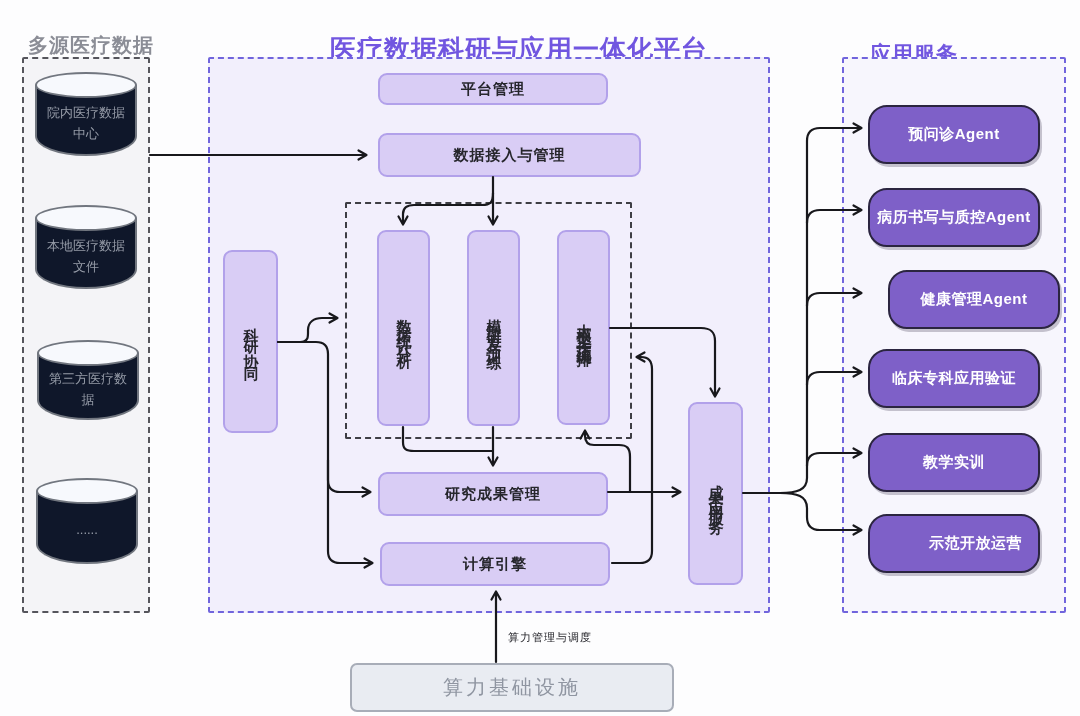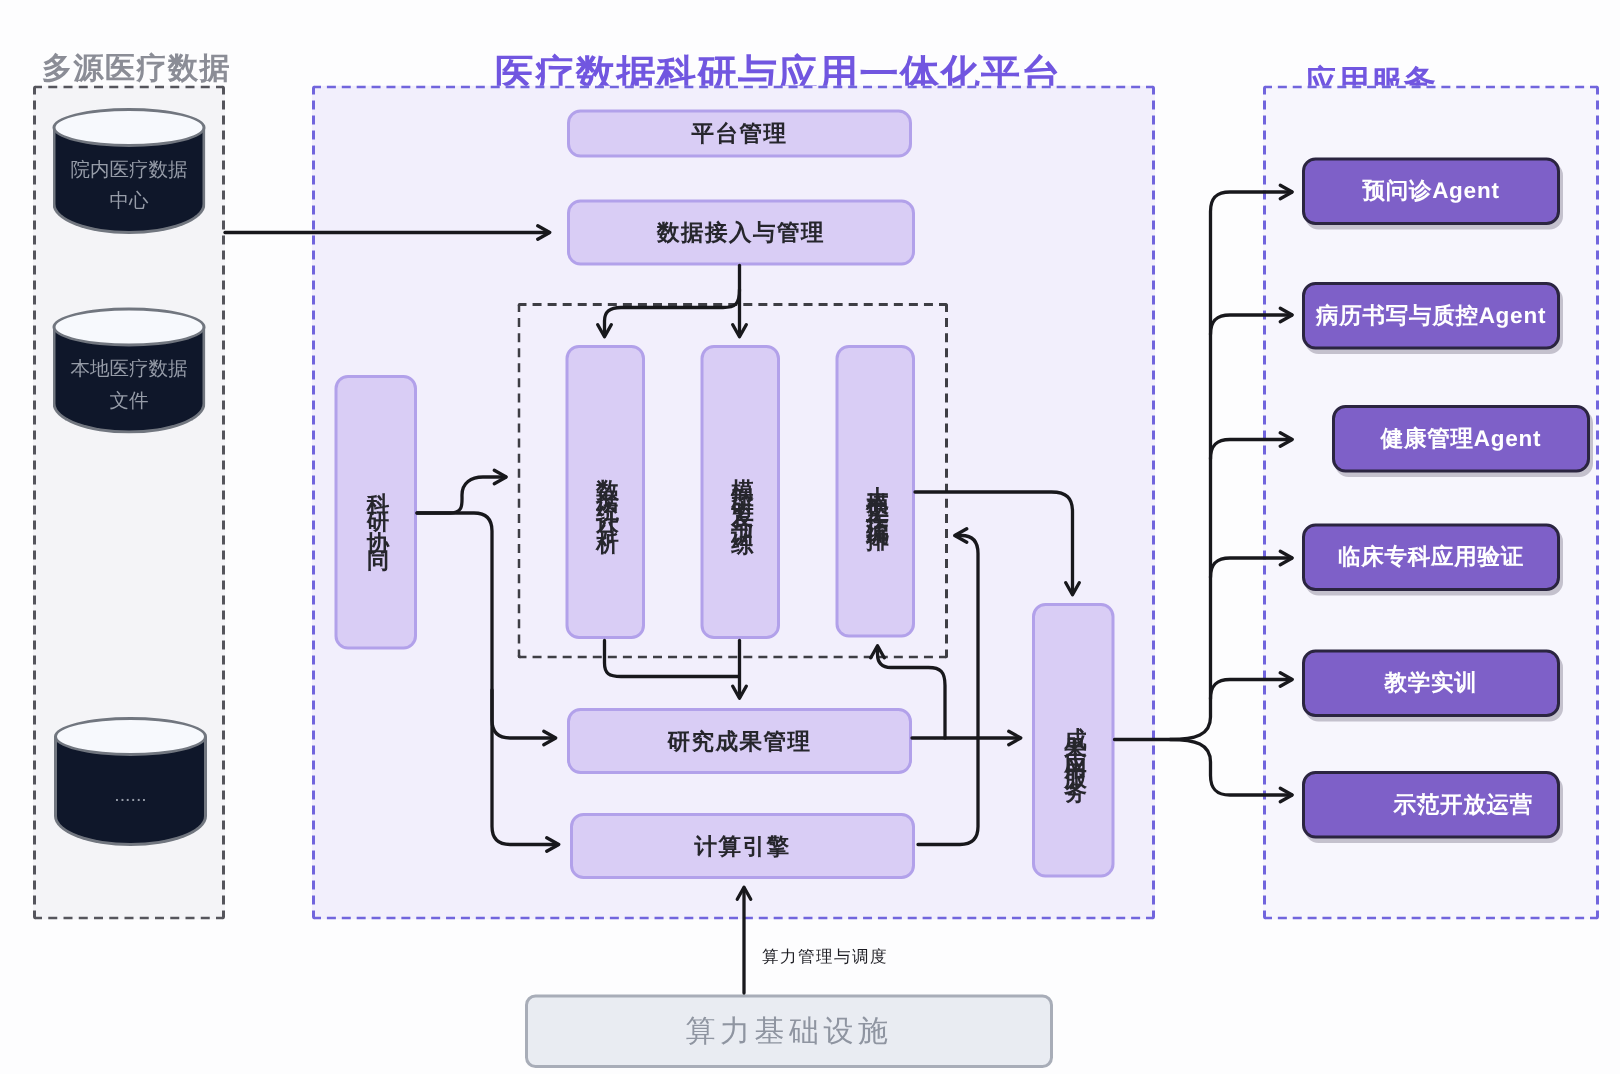--- a/index.html
+++ b/index.html
@@ -24,25 +24,25 @@
   .cyl-body{position:absolute;left:0;right:0;top:13px;bottom:0;background:#0f172a;border:2px solid #71767f;border-top:none;
             border-radius:0 0 50% 50% / 0 0 20px 20px;box-sizing:border-box;
             display:flex;align-items:center;justify-content:center;text-align:center;}
   .cyl-top{position:absolute;left:0;right:0;top:0;height:26px;background:#f7f9fd;border:2px solid #71767f;border-radius:50%;box-sizing:border-box;}
   .cyl-label{font-size:13px;line-height:1.55;color:#969ca8;padding:10px 8px 2px 8px;}
   
   .btn-light{position:absolute;background:#d9cdf5;border:2px solid #b2a1ea;border-radius:9px;box-sizing:border-box;
              display:flex;align-items:center;justify-content:center;
              font-size:15px;font-weight:bold;color:#26262c;letter-spacing:1px;}
   .vbox{writing-mode:vertical-rl;text-orientation:upright;letter-spacing:7px;}
-  .btn-dark{position:absolute;width:172px;height:45px;background:#7e60c8;border:2.5px solid #2b2540;border-radius:9px;box-sizing:border-box;
+  .btn-dark{position:absolute;width:172px;height:59px;background:#7e60c8;border:2.5px solid #2b2540;border-radius:19px;box-sizing:border-box;
             display:flex;align-items:center;justify-content:center;
             font-size:15px;font-weight:bold;color:#ffffff;letter-spacing:0.5px;
             box-shadow:2px 3px 0 rgba(43,37,64,0.25);}
-  .infra-box{position:absolute;left:350px;top:663px;width:352px;height:49px;background:#e9ecf2;border:2px solid #a8adb8;border-radius:7px;
+  .infra-box{position:absolute;left:350px;top:663px;width:324px;height:49px;background:#e9ecf2;border:2px solid #a8adb8;border-radius:7px;
              box-sizing:border-box;display:flex;align-items:center;justify-content:center;
              font-size:20px;color:#8f95a1;letter-spacing:3px;}
   .flow-label{position:absolute;left:508px;top:630px;font-size:11px;font-weight:400;color:#1c1c22;letter-spacing:1px;}
   
   #wires{position:absolute;left:0;top:0;width:1080px;height:716px;pointer-events:none;}
   #wires path{fill:none;stroke:#18181c;stroke-width:2.2;stroke-linecap:round;stroke-linejoin:round;}
 </style>
 </head>
 <body>
 
@@ -62,29 +62,35 @@
         <span class="cyl-label">院内医疗数据中心</span>
       </div>
     <div class="cyl-top"></div>
   </div>
   <div class="cylinder" style="left:35px;top:205px;height:84px;">
     <div class="cyl-body">
         <span class="cyl-label">本地医疗数据文件</span>
       </div>
     <div class="cyl-top"></div>
   </div>
+  <div class="cylinder" style="left:37px;top:340px;height:80px;">
+    <div class="cyl-body">
+        <span class="cyl-label">第三方医疗数据</span>
+      </div>
+    <div class="cyl-top"></div>
+  </div>
   <div class="cylinder" style="left:36px;top:478px;height:86px;">
     <div class="cyl-body">
         <span class="cyl-label">......</span>
       </div>
     <div class="cyl-top"></div>
   </div>
 
   <div class="btn-light" style="left:378px;top:73px;width:230px;height:32px;">平台管理</div>
-  <div class="btn-light" style="left:378px;top:133px;width:232px;height:44px;">数据接入与管理</div>
+  <div class="btn-light" style="left:378px;top:133px;width:263px;height:44px;">数据接入与管理</div>
   <div class="btn-light vbox" style="left:223px;top:250px;width:55px;height:183px;letter-spacing:13px;">科研协同</div>
   <div class="btn-light vbox" style="left:377px;top:230px;width:53px;height:196px;">数据统计分析</div>
   <div class="btn-light vbox" style="left:467px;top:230px;width:53px;height:196px;letter-spacing:6px;">模型研发与训练</div>
   <div class="btn-light vbox" style="left:557px;top:230px;width:53px;height:195px;letter-spacing:4px;">大模型工作流编排</div>
   <div class="btn-light" style="left:378px;top:472px;width:230px;height:44px;text-align:right;">研究成果管理</div>
   <div class="btn-light" style="left:380px;top:542px;width:230px;height:44px;">计算引擎</div>
   <div class="btn-light vbox" style="left:688px;top:402px;width:55px;height:183px;">成果应用服务</div>
 
   <div class="btn-dark" style="left:868px;top:105px;">预问诊Agent</div>
   <div class="btn-dark" style="left:868px;top:188px;">病历书写与质控Agent</div>

